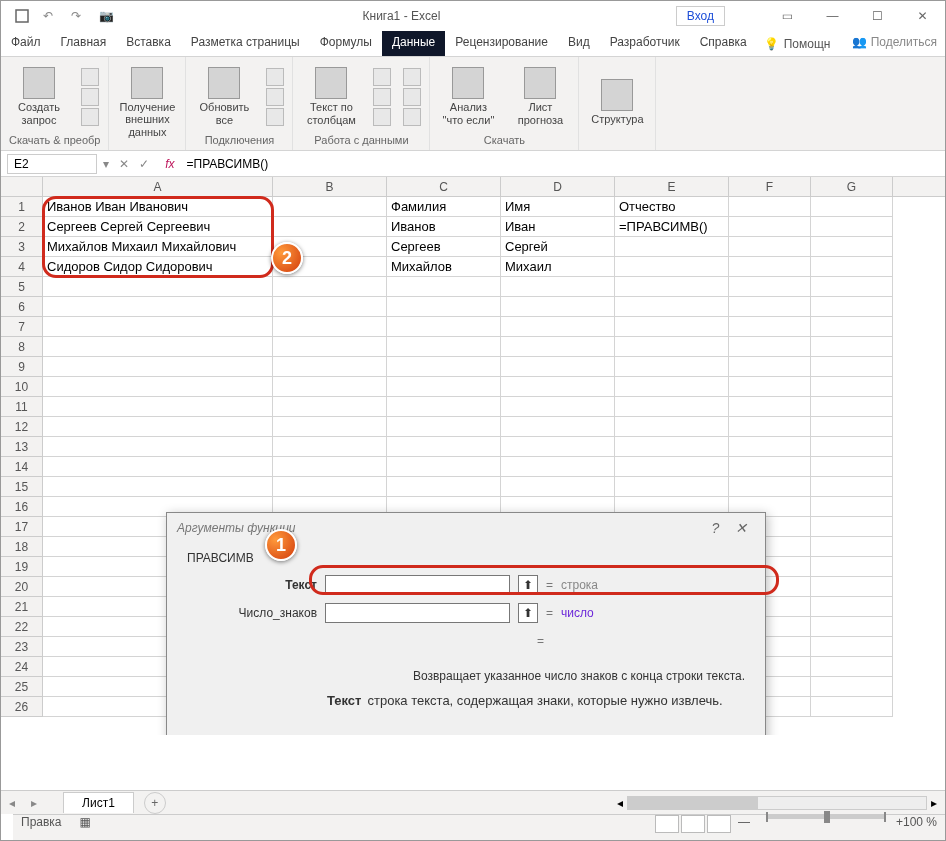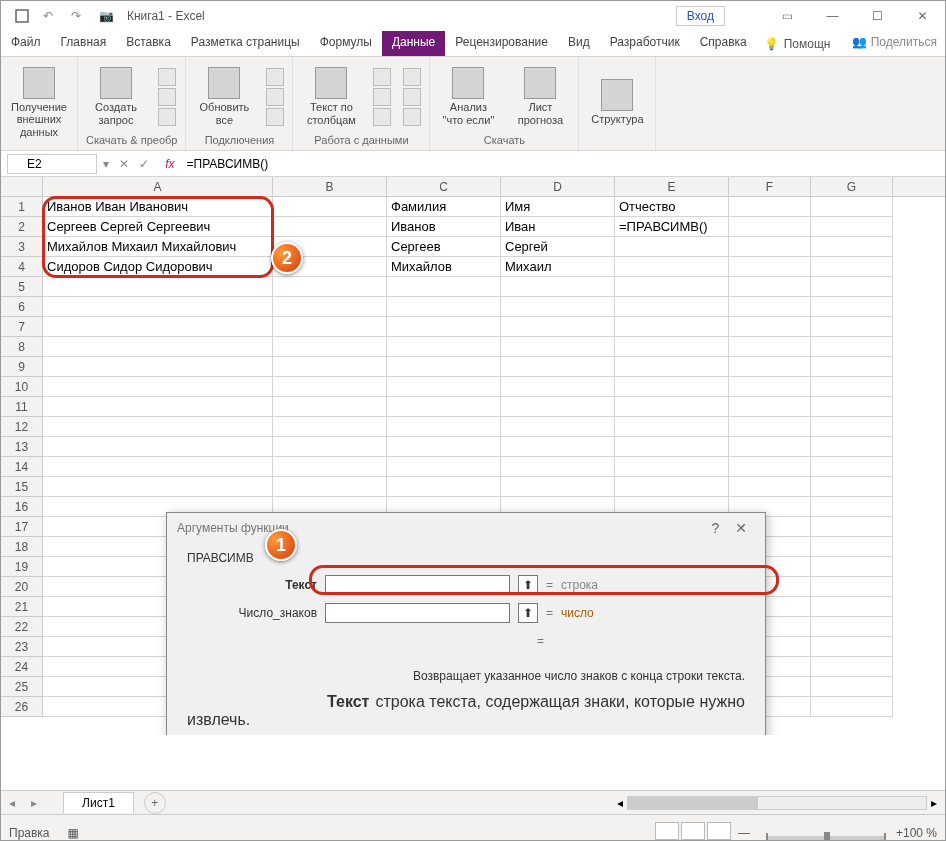--- a/index.html
+++ b/index.html
@@ -2,46 +2,46 @@
 <html><head>
 <meta charset="utf-8">
 <style>
 * { box-sizing: border-box; margin: 0; padding: 0; font-family: "Segoe UI", Tahoma, sans-serif; }
 body { background: #fff; width: 946px; height: 841px; position: relative; overflow: hidden; border: 1px solid #999; }
 
 
 .titlebar { height: 30px; background: #fff; display: flex; align-items: center; font-size: 12px; color: #666; }
 .titlebar .qat { display: flex; gap: 14px; padding: 0 14px; }
 .titlebar .qat span { width: 14px; height: 14px; color: #888; }
-.titlebar .title { flex: 1; color: #555; }
+.titlebar .title { flex: 1; text-align: center; color: #555; }
 .titlebar .wndbtns { display: flex; align-items: center; }
 .titlebar .login-btn { border: 1px solid #ccc; padding: 2px 10px; font-size: 12px; color: #1d4ed8; margin-right: 40px; }
 .titlebar .wndbtn { width: 45px; height: 30px; display: flex; align-items: center; justify-content: center; color: #666; }
 
 
 .ribbontabs { height: 26px; background: #fff; display: flex; font-size: 12px; border-bottom: 1px solid #d4d4d4; }
 .ribbontabs .tab { padding: 4px 10px; color: #444; cursor: pointer; }
-.ribbontabs .tab.active { background: #701a75; color: #fff; }
+.ribbontabs .tab.active { background: #0f172a; color: #fff; }
 .ribbontabs .spacer { flex: 1; }
 .ribbontabs .help { padding: 4px 8px; color: #555; display: flex; align-items: center; gap: 4px; }
 .ribbontabs .share { padding: 4px 8px; color: #888; }
 
 
 .ribbon { height: 94px; background: #f3f2f1; border-bottom: 1px solid #d4d4d4; display: flex; font-size: 11px; color: #444; }
 .ribbongroup { border-right: 1px solid #e1e1e1; padding: 4px 8px; display: flex; flex-direction: column; justify-content: space-between; }
 .ribbongroup .glabel { text-align: center; font-size: 11px; color: #666; padding-top: 2px; }
 .ribbongroup .gcontent { flex: 1; display: flex; align-items: center; gap: 12px; }
 .bigbtn { display: flex; flex-direction: column; align-items: center; gap: 2px; width: 60px; text-align: center; line-height: 1.1; }
 .bigbtn .ico { width: 32px; height: 32px; background: #d4d4d4; border: 1px solid #999; }
 .smallbtns { display: flex; flex-direction: column; gap: 2px; }
 .smallbtn { width: 18px; height: 18px; background: #e8e8e8; border: 1px solid #bbb; }
 
 
 .fbar { height: 26px; border-bottom: 1px solid #d4d4d4; display: flex; align-items: center; font-size: 12px; background: #fff; }
-.namebox { width: 90px; border: 1px solid #ccc; margin: 2px 6px; padding: 2px 19px; font-size: 12px; background: #fff; }
+.namebox { width: 90px; border: 1px solid #ccc; margin: 2px 6px; padding: 2px 6px; font-size: 12px; background: #fff; }
 .fbar .fbtns { display: flex; gap: 10px; padding: 0 10px; color: #888; }
 .fbar .fx { font-style: italic; color: #be185d; padding: 0 6px; }
 .fbar .finput { flex: 1; padding: 2px 6px; border: none; font-size: 12px; outline: none; }
 
 
 .gridwrap { position: relative; height: 558px; overflow: hidden; }
 .colhdr { height: 20px; display: flex; background: #f3f2f1; border-bottom: 1px solid #ccc; font-size: 12px; color: #555; }
 .colhdr .corner { width: 42px; border-right: 1px solid #ccc; }
 .colhdr .ch { border-right: 1px solid #ccc; text-align: center; line-height: 20px; }
 .ch-A { width: 230px; } .ch-B { width: 114px; } .ch-C { width: 114px; } .ch-D { width: 114px; } .ch-E { width: 114px; } .ch-F { width: 82px; } .ch-G { width: 82px; }
@@ -51,48 +51,48 @@
 .row .cell { border-right: 1px solid #d4d4d4; border-bottom: 1px solid #d4d4d4; padding: 0 4px; line-height: 20px; white-space: nowrap; overflow: hidden; }
 
 
 .hilite-range { position: absolute; left: 41px; top: 19px; width: 232px; height: 82px; border: 3px solid #d02a1c; border-radius: 14px; pointer-events: none; z-index: 5; }
 .callout { position: absolute; width: 32px; height: 32px; border-radius: 50%; background: radial-gradient(circle at 30% 30%, #ff9a3b, #d23c0d); border: 2px solid #fff; box-shadow: 0 1px 4px rgba(0,0,0,0.5); color: #fff; font-weight: bold; font-size: 18px; text-align: center; line-height: 28px; z-index: 30; }
 .callout.c1 { left: 264px; top: 350px; }
 .callout.c2 { left: 270px; top: 65px; }
 
 
 .dialog { position: absolute; left: 165px; top: 335px; width: 600px; height: 275px; background: #f0f0f0; border: 1px solid #888; box-shadow: 2px 2px 10px rgba(0,0,0,0.25); z-index: 20; font-size: 12px; color: #333; }
-.dialog .dtitle { height: 30px; display: flex; align-items: center; padding: 0 10px; color: #777; }
+.dialog .dtitle { height: 30px; display: flex; align-items: center; padding: 0 10px; color: #777; font-style: italic; }
 .dialog .dtitle .spacer { flex: 1; }
 .dialog .dtitle .dclose { padding: 0 8px; color: #666; font-size: 14px; }
 .dialog .dbody { padding: 4px 20px 10px; }
 .dialog .fnname { font-size: 12px; padding: 4px 0 6px; }
 .dialog .argrow { display: flex; align-items: center; height: 28px; gap: 8px; }
 .dialog .arglbl { width: 130px; text-align: right; font-weight: bold; }
 .dialog .arglbl.norm { font-weight: normal; }
 .dialog .arginp { width: 185px; height: 20px; border: 1px solid #777; background: #fff; padding: 0 4px; font-size: 12px; }
 .dialog .argref { width: 20px; height: 20px; border: 1px solid #777; background: #fff; text-align: center; line-height: 18px; }
 .dialog .argeq { color: #777; }
 .dialog .hilite-arg { position: absolute; left: 142px; top: 52px; width: 470px; height: 30px; border: 3px solid #d02a1c; border-radius: 14px; pointer-events: none; }
 .dialog .desc { padding: 14px 0 6px; font-size: 12px; text-align: right; }
-.dialog .argdesc { padding: 4px 0; font-size: 16px; }
+.dialog .argdesc { padding: 4px 0; font-size: 13px; }
 .dialog .argdesc b { padding-left: 140px; padding-right: 6px; }
 .dialog .valrow { padding-top: 22px; font-size: 12px; }
 
 
 .sheettabs { height: 24px; border-top: 1px solid #ccc; display: flex; align-items: center; font-size: 12px; background: #f3f2f1; position: absolute; bottom: 26px; left: 0; right: 0; }
 .sheettabs .navarrow { padding: 0 8px; color: #888; }
 .sheettabs .stab { background: #fff; border: 1px solid #ccc; border-bottom: none; padding: 3px 18px; margin-left: 18px; }
 .sheettabs .addsheet { width: 22px; height: 22px; border: 1px solid #ccc; border-radius: 50%; margin-left: 10px; text-align: center; line-height: 20px; color: #666; }
 .sheettabs .hscroll { flex: 1; display: flex; justify-content: flex-end; align-items: center; padding-right: 8px; gap: 4px; }
 .sheettabs .hscroll .track { width: 300px; height: 14px; background: #eee; border: 1px solid #ccc; position: relative; }
 .sheettabs .hscroll .thumb { position: absolute; left: 0; width: 130px; height: 12px; background: #ccc; }
 
 
-.statusbar { height: 26px; background: #f3f2f1; border-top: 1px solid #ccc; display: flex; align-items: flex-end; font-size: 12px; color: #555; padding: 0 8px; position: absolute; bottom: 0; left: 0; right: 0; }
+.statusbar { height: 26px; background: #f3f2f1; border-top: 1px solid #ccc; display: flex; align-items: flex-start; font-size: 12px; color: #555; padding: 0 8px; position: absolute; bottom: 0; left: 12px; right: 0; }
 .statusbar .spacer { flex: 1; }
 .statusbar .viewbtn { width: 24px; height: 18px; border: 1px solid #bbb; margin: 0 1px; background: #fff; }
 .statusbar .zoomslider { width: 120px; height: 4px; background: #ccc; margin: 0 10px; position: relative; }
 .statusbar .zoomslider::before, .statusbar .zoomslider::after { content: ''; position: absolute; width: 2px; height: 10px; background: #888; top: -3px; }
 .statusbar .zoomslider::after { right: 0; }
 .statusbar .zoomthumb { position: absolute; left: 58px; top: -4px; width: 6px; height: 12px; background: #888; }
 
 svg { display: block; }
 </style>
 </head>
@@ -136,38 +136,38 @@
     </div>
   <div class="spacer"></div>
   <div class="share">👥 <span>Поделиться</span></div>
 </div>
 
 <div class="ribbon">
   <div class="ribbongroup">
       <div class="gcontent">
         <div class="bigbtn">
           <div class="ico"></div>
-          <span>Получение внешних данных</span>
-        </div>
-      </div>
-      <div class="glabel"></div>
+          <span>Создать запрос</span>
+        </div>
+        <div class="smallbtns">
+          <div class="smallbtn"></div>
+          <div class="smallbtn"></div>
+          <div class="smallbtn"></div>
+        </div>
+      </div>
+      <div class="glabel">Скачать &amp; преобр</div>
     </div>
   <div class="ribbongroup">
       <div class="gcontent">
         <div class="bigbtn">
           <div class="ico"></div>
-          <span>Создать запрос</span>
-        </div>
-        <div class="smallbtns">
-          <div class="smallbtn"></div>
-          <div class="smallbtn"></div>
-          <div class="smallbtn"></div>
-        </div>
-      </div>
-      <div class="glabel">Скачать &amp; преобр</div>
+          <span>Получение внешних данных</span>
+        </div>
+      </div>
+      <div class="glabel"></div>
     </div>
   <div class="ribbongroup">
       <div class="gcontent">
         <div class="bigbtn">
           <div class="ico"></div>
           <span>Обновить все</span>
         </div>
         <div class="smallbtns">
           <div class="smallbtn"></div>
           <div class="smallbtn"></div>
@@ -520,21 +520,21 @@
         <input class="arginp" value="" style="">
         <div class="argref">⬆</div>
         <span class="argeq">=</span>
         <span style="color:#888">строка</span>
       </div>
       <div class="argrow">
         <div class="arglbl norm">Число_знаков</div>
         <input class="arginp" value="" style="">
         <div class="argref">⬆</div>
         <span class="argeq">=</span>
-        <span style="color:#a16207">число</span>
+        <span style="color:#6d28d9">число</span>
       </div>
       <div class="argrow" style="padding-left:350px">
           <span class="argeq">=</span>
         </div>
       <div class="desc">Возвращает указанное число знаков с конца строки текста.</div>
       <div class="argdesc"><b>Текст</b><span>строка текста, содержащая знаки, которые нужно извлечь.</span></div>
       <div class="valrow">Значение:</div>
 
     </div>
 

